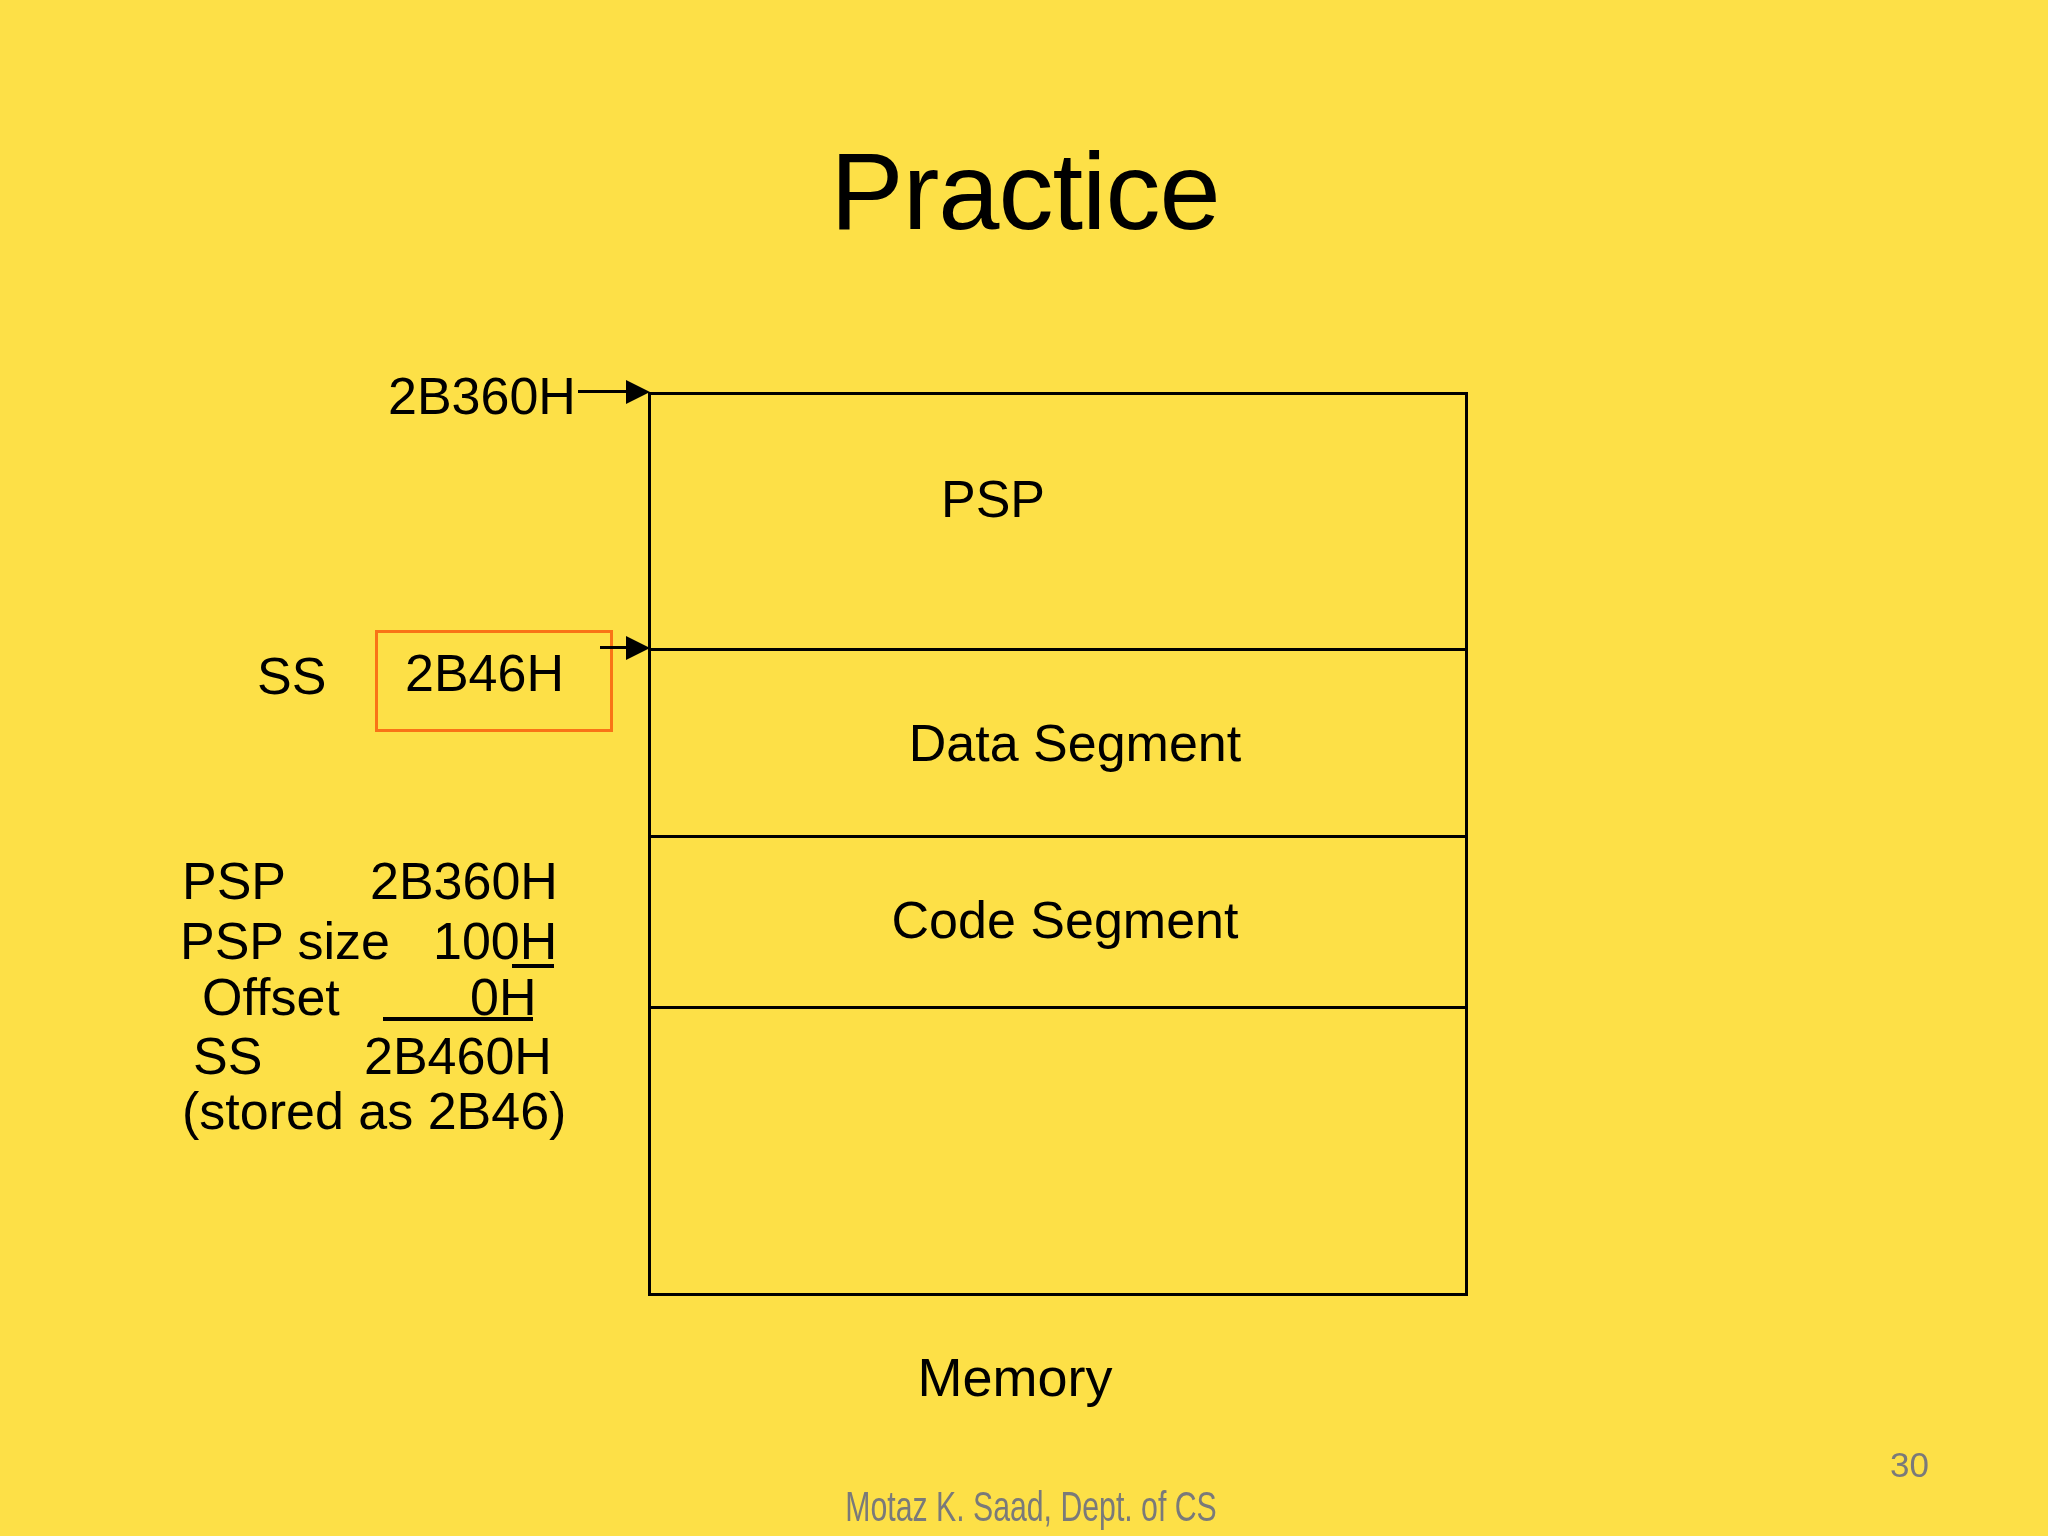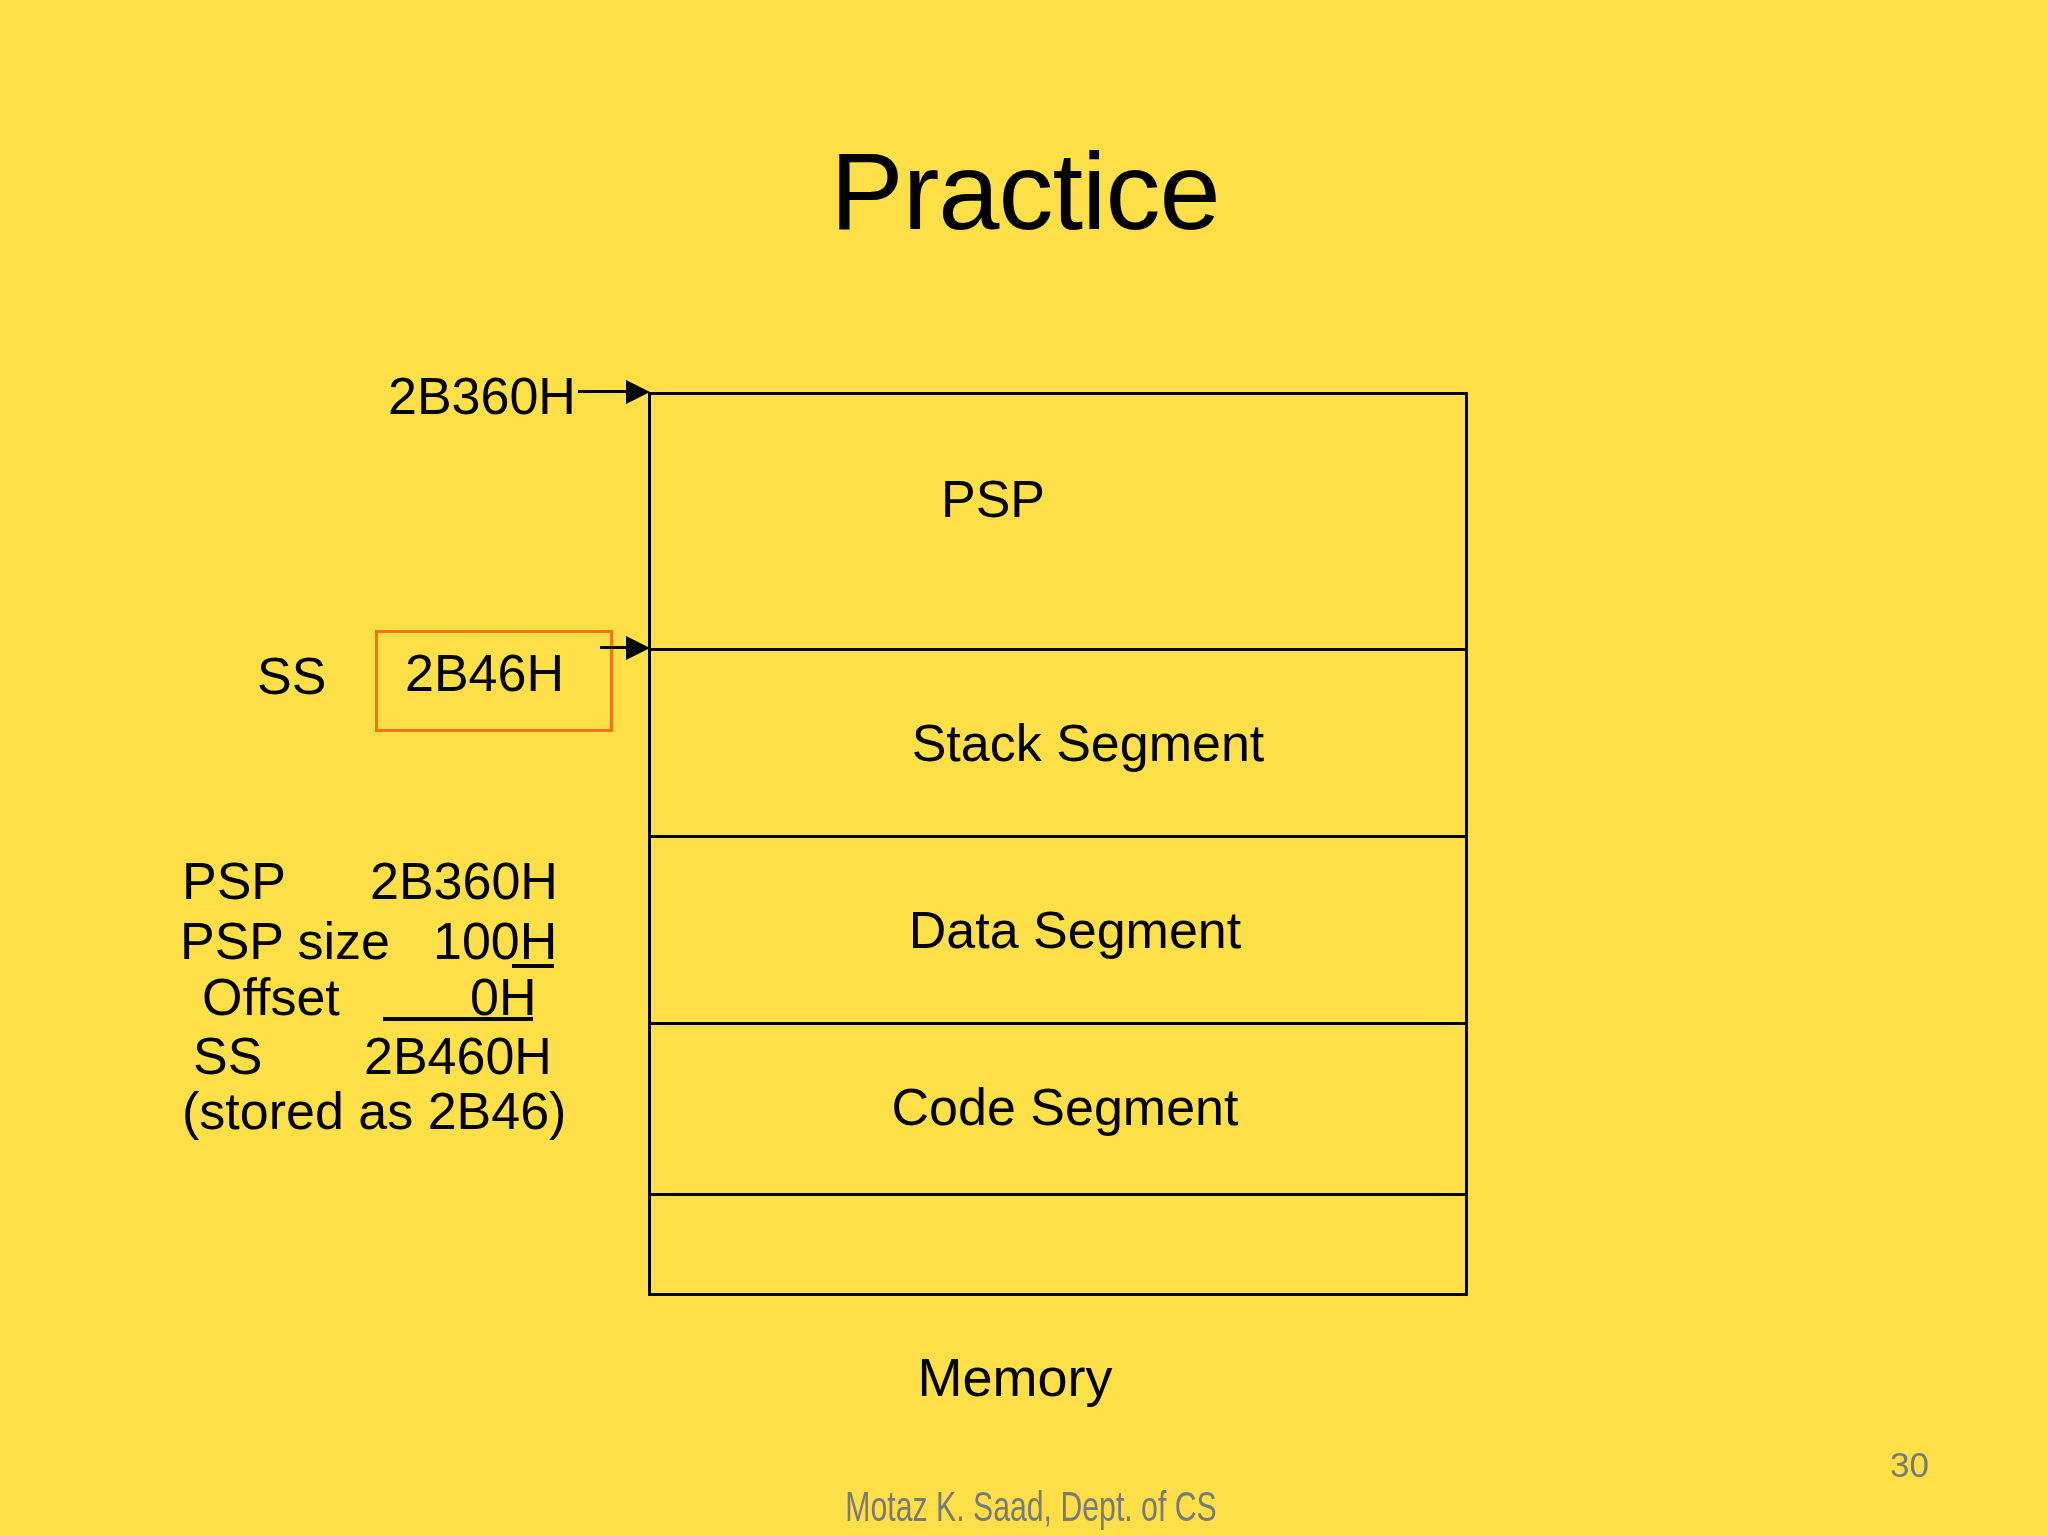--- a/index.html
+++ b/index.html
@@ -97,23 +97,20 @@
 <body>
 
 <div class="slide">
 
   <div class="abs title">Practice</div>
 
   <div class="memory-box">
     <div class="mem-section sec-psp">
       <span class="seg-label">PSP</span>
     </div>
-    <div class="mem-section sec-stack">
-      <span class="seg-label">Stack Segment</span>
-    </div>
     <div class="mem-section sec-data">
       <span class="seg-label">Data Segment</span>
     </div>
     <div class="mem-section sec-code">
       <span class="seg-label">Code Segment</span>
     </div>
     <div class="mem-section sec-empty">
       <span class="seg-label"></span>
     </div>
   </div>

